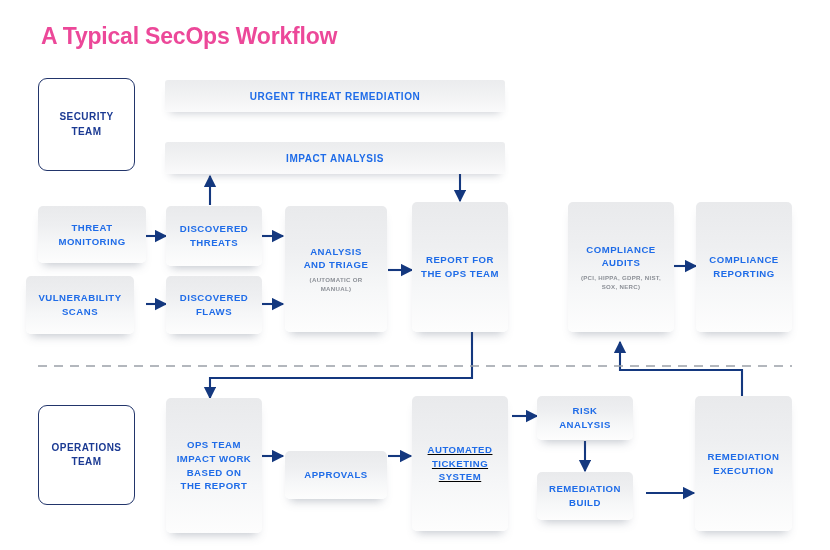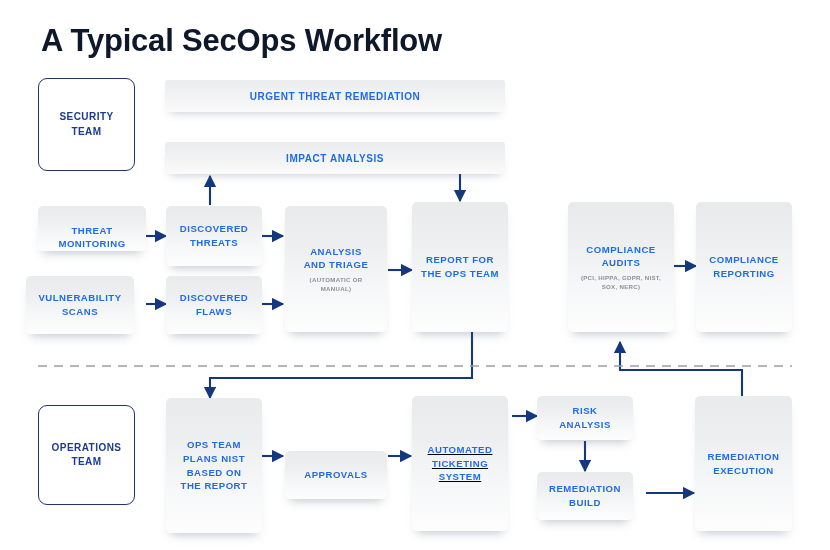--- a/index.html
+++ b/index.html
@@ -6,22 +6,22 @@
   body{
     width:830px;height:550px;background:#ffffff;
     font-family:"Liberation Sans",sans-serif;
     overflow:hidden;position:relative;
   }
   #canvas{position:absolute;inset:0;width:830px;height:550px;}
 
   
   .title{
     position:absolute;left:41px;top:23px;
-    font-size:31px;font-weight:bold;letter-spacing:-0.2px;
-    color:#0f172a;white-space:nowrap;
+    font-size:23px;font-weight:bold;letter-spacing:-0.2px;
+    color:#ec4899;white-space:nowrap;
   }
 
   
   .team-box{
     position:absolute;background:#ffffff;
     border:1.6px solid #22356b;border-radius:9px;
     display:flex;align-items:center;justify-content:center;text-align:center;
     color:#1b3a93;font-weight:bold;font-size:10px;letter-spacing:.45px;
     line-height:1.45;box-sizing:border-box;
   }
@@ -116,21 +116,21 @@
   </div>
 
   <div class="banner" style="left:165px;top:80px;width:340px;height:32px;">
     <div class="lbl">URGENT THREAT REMEDIATION</div>
   </div>
 
   <div class="banner" style="left:165px;top:142px;width:340px;height:32px;">
     <div class="lbl">IMPACT ANALYSIS</div>
   </div>
 
-  <div class="node" style="left:38px;top:206px;width:108px;height:45px;justify-content:flex-end;">
+  <div class="node" style="left:38px;top:206px;width:108px;height:57px;">
     <div class="lbl">
       <div>THREAT</div>
       <div>MONITORING</div>
     </div>
   </div>
 
   <div class="node" style="left:166px;top:206px;width:96px;height:60px;">
     <div class="lbl">
       <div>DISCOVERED</div>
       <div>THREATS</div>
@@ -177,21 +177,21 @@
   <div class="node" style="left:696px;top:202px;width:96px;height:130px;">
     <div class="lbl">
       <div>COMPLIANCE</div>
       <div>REPORTING</div>
     </div>
   </div>
 
   <div class="node" style="left:166px;top:398px;width:96px;height:135px;">
     <div class="lbl">
       <div>OPS TEAM</div>
-      <div>PLANS NIST</div>
+      <div>IMPACT WORK</div>
       <div>BASED ON</div>
       <div>THE REPORT</div>
     </div>
   </div>
 
   <div class="node" style="left:285px;top:432px;width:102px;height:48px;margin-top:19px;">
     <div class="lbl">
       <div>APPROVALS</div>
     </div>
   </div>

